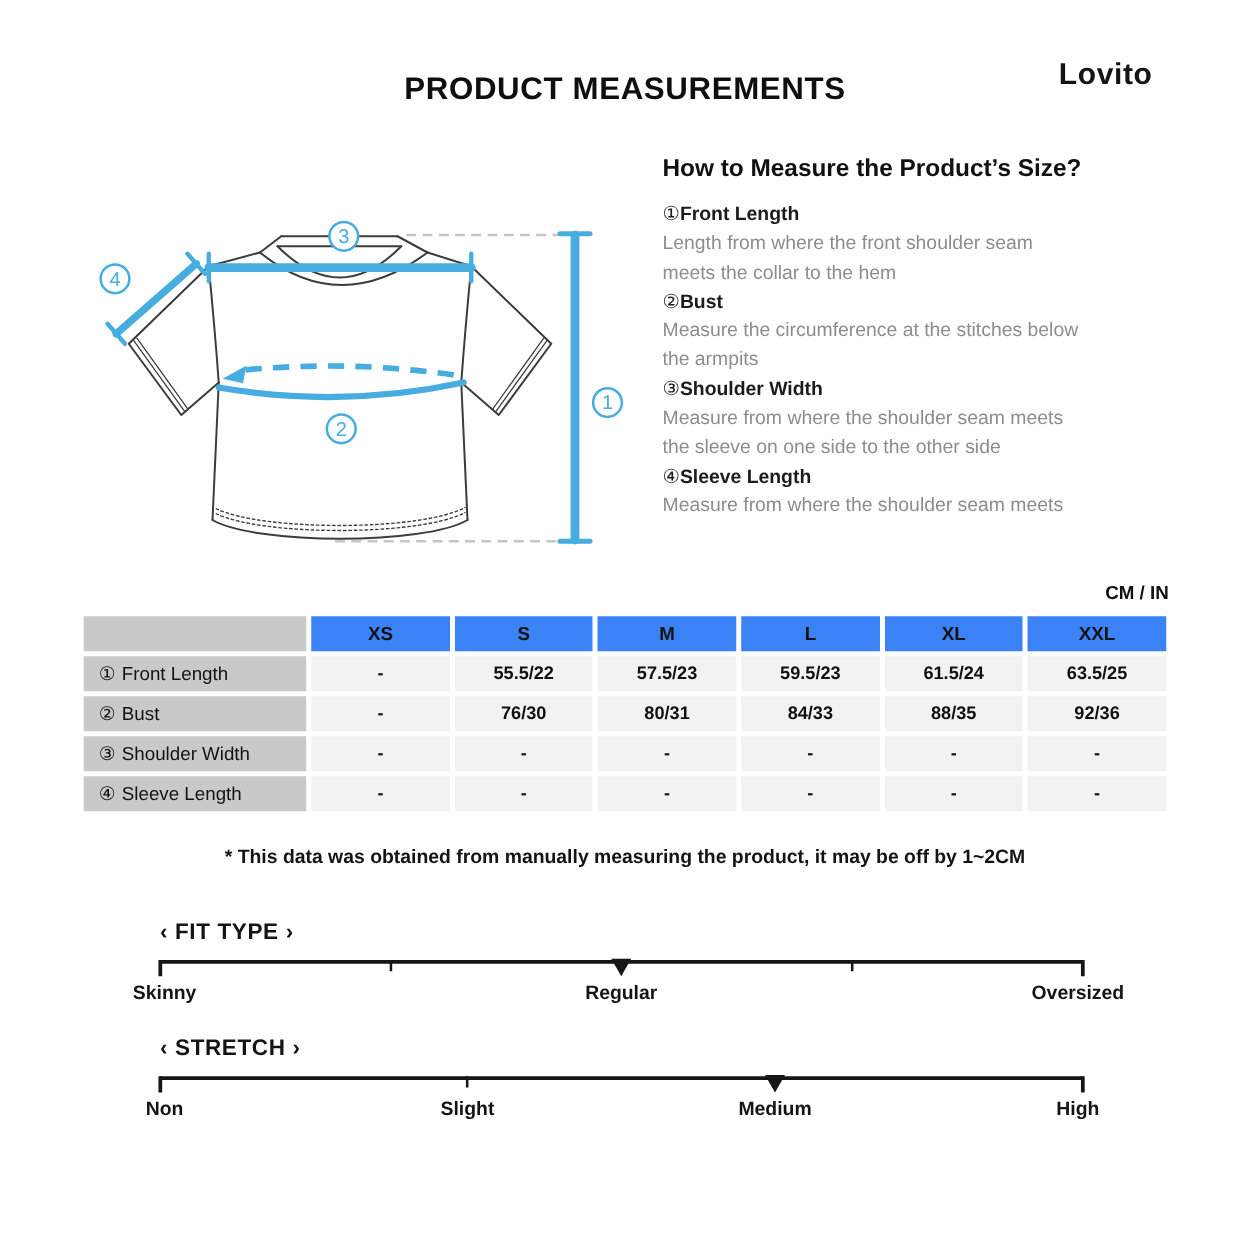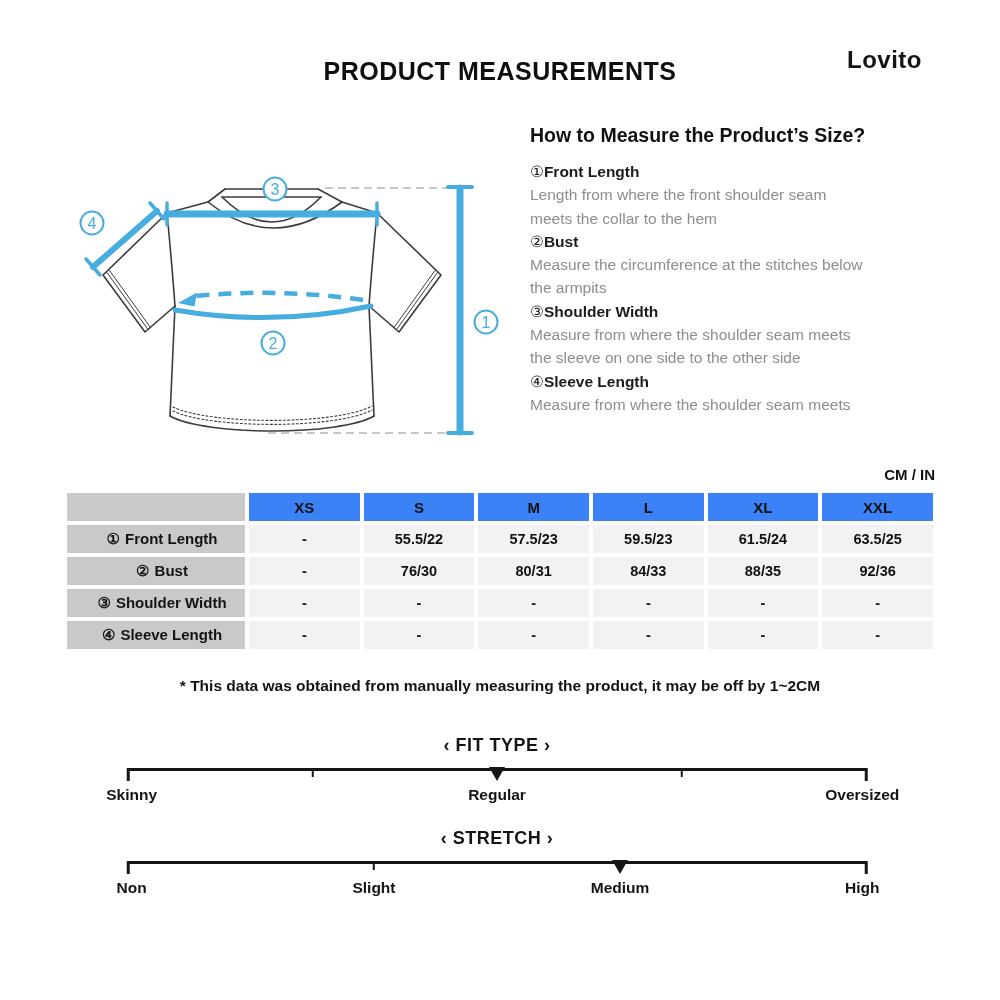--- a/index.html
+++ b/index.html
@@ -31,30 +31,30 @@
   .howto-item-label .lbl { font-weight:700; }
   .howto-desc-line { font-size:15.5px; line-height:23.3px; color:#8d8d8d; }
 
   
   .unit-label { position:absolute; top:466px; right:65px; font-size:15px; font-weight:800; color:#111; }
   .size-table { position:absolute; left:63px; top:489px; width:874px;
     border-collapse:separate; border-spacing:4px; table-layout:fixed; }
   .size-table th, .size-table td { font-size:15px; height:28px; vertical-align:middle; }
   .size-table th { background:#3b82f6; font-weight:700; text-align:center; }
   .size-table th.corner { background:#c9c9c9; }
-  .size-table td.row-label { background:#c9c9c9; text-align:center; padding-left:12px;
-    font-weight:700; color:#141414; white-space:nowrap; }
+  .size-table td.row-label { background:#c9c9c9; text-align:left; padding-left:12px;
+    font-weight:400; color:#141414; white-space:nowrap; }
   .size-table td.row-label .num { margin-right:5px; }
   .size-table td.val { background:#f2f2f2; text-align:center; font-weight:700; font-size:14.5px; }
   .footnote { position:absolute; top:677px; left:0; width:1000px; text-align:center;
     font-size:15.5px; font-weight:700; color:#141414; }
 
   
   .scale { position:absolute; left:128px; width:738px; }
-  .scale-title { text-align:center; font-size:18px; font-weight:800; letter-spacing:0.5px;
+  .scale-title { font-size:18px; font-weight:800; letter-spacing:0.5px;
     color:#141414; margin-bottom:12px; white-space:nowrap; }
   .scale-line { position:relative; height:2.5px; background:#161616; }
   .scale-tick { position:absolute; top:0; width:2.5px; background:#161616; transform:translateX(-50%); }
   .tick-end { height:13px; }
   .tick-mid { height:9px; }
   .scale-marker { position:absolute; top:-1px; width:0; height:0;
     border-left:8px solid transparent; border-right:8px solid transparent;
     border-top:14px solid #161616; transform:translateX(-50%); }
   .scale-labels { position:relative; height:20px; margin-top:15px; }
   .scale-label { position:absolute; transform:translateX(-50%); white-space:nowrap;

